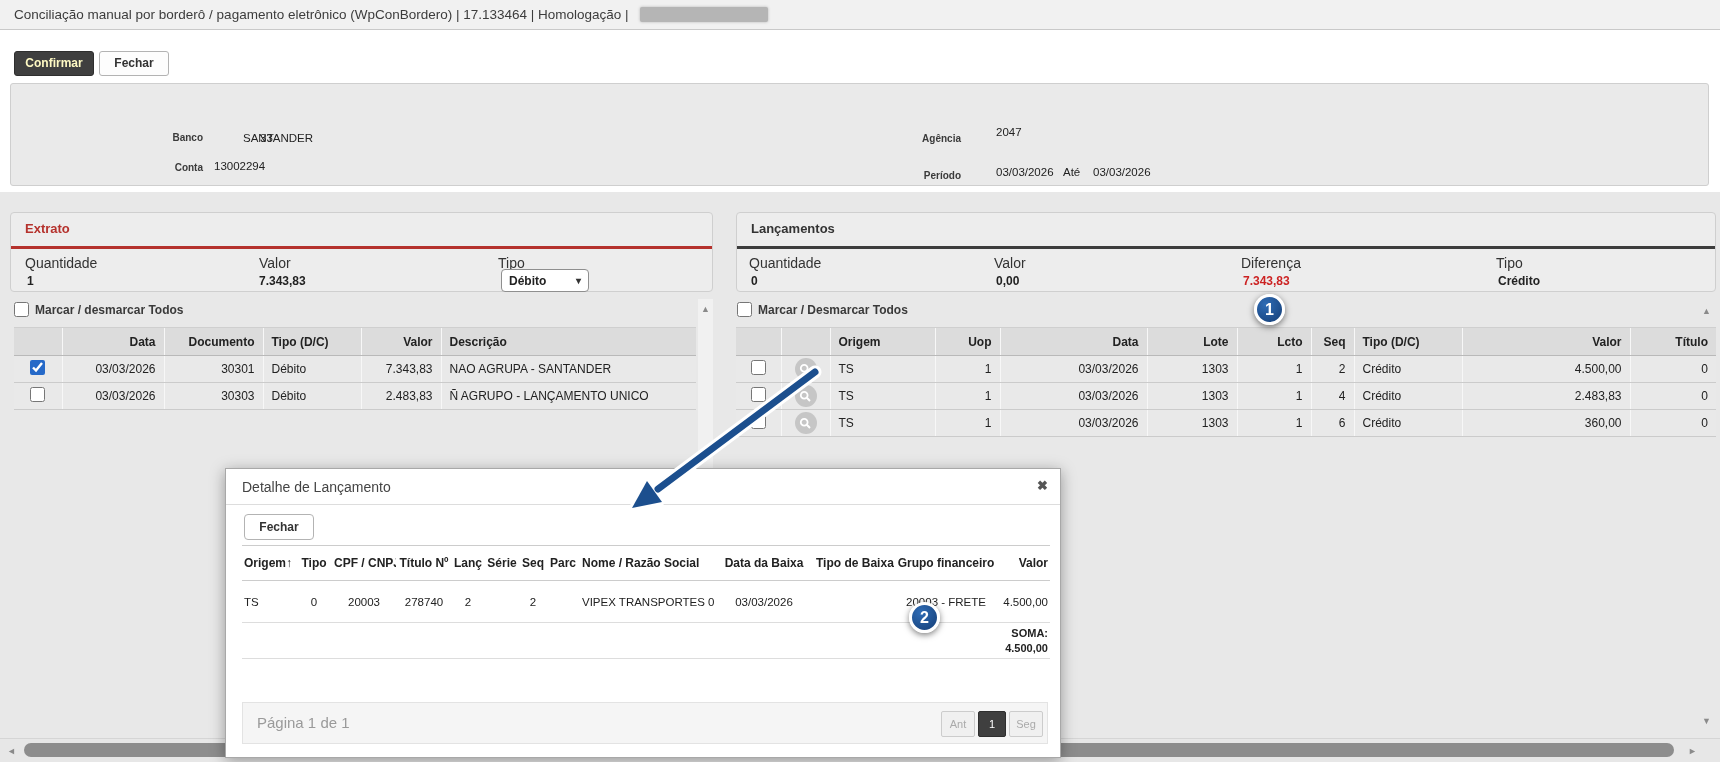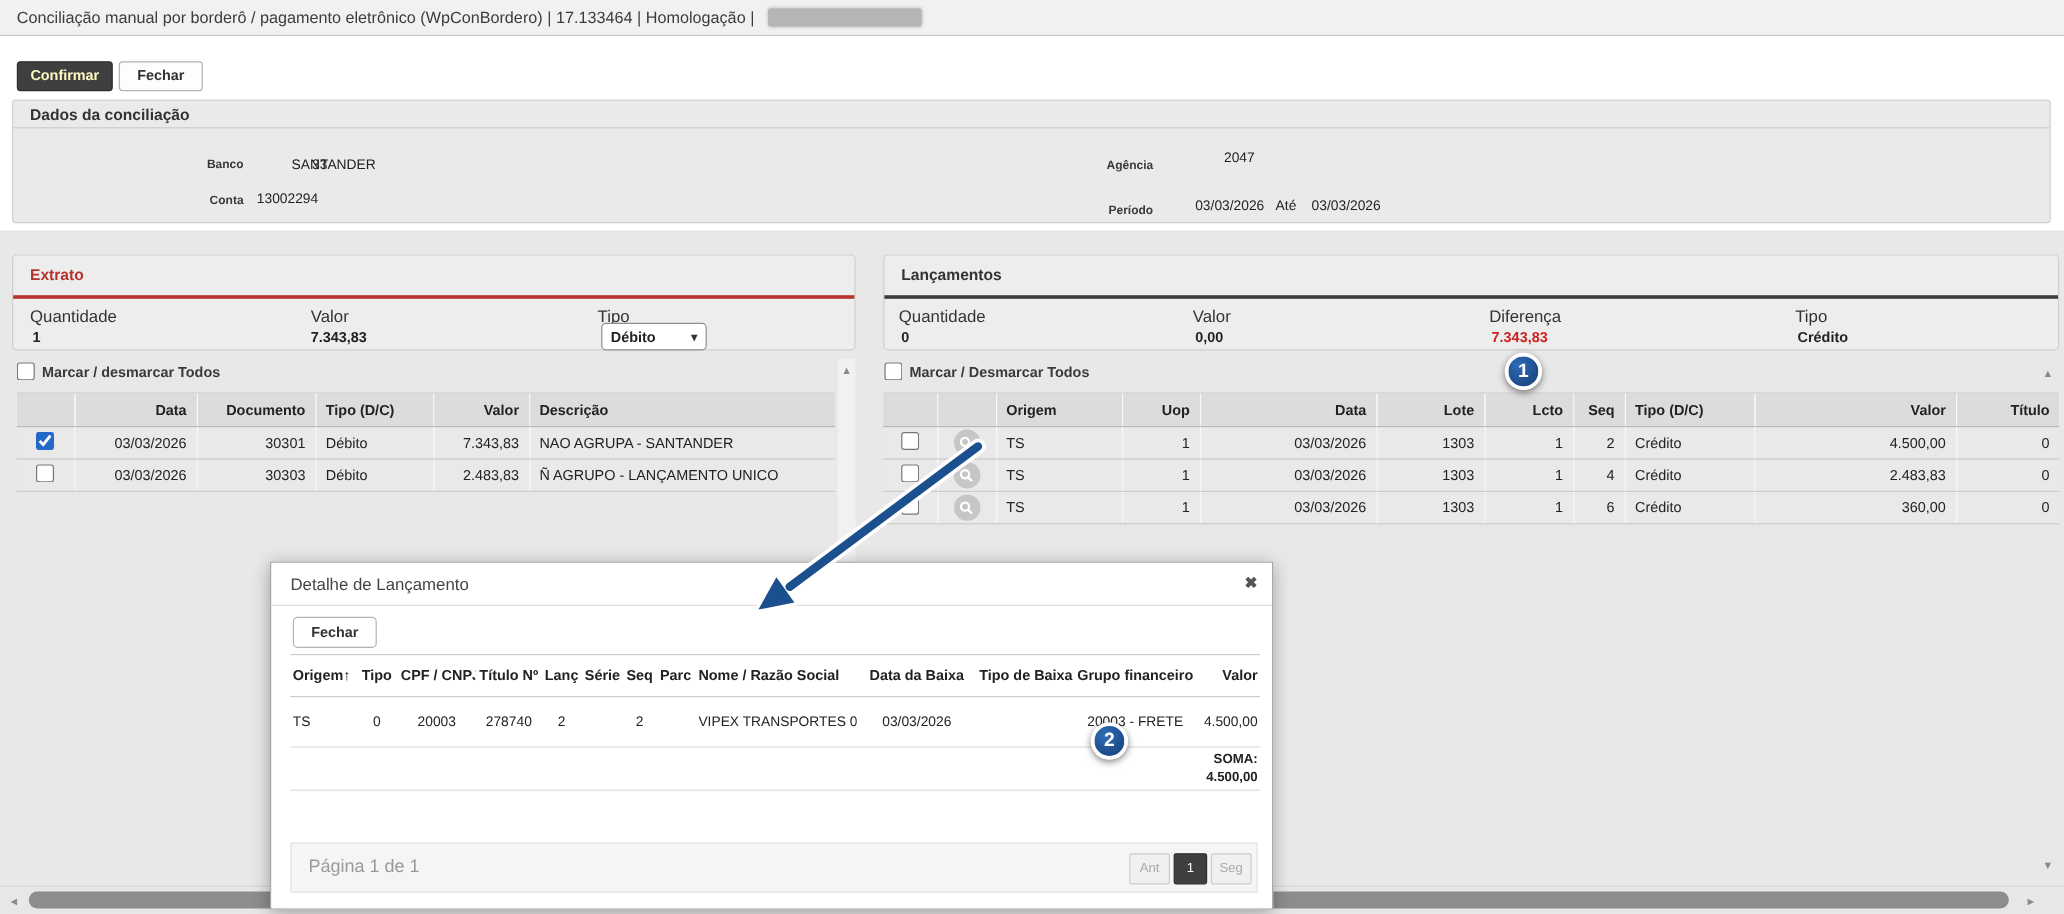--- a/index.html
+++ b/index.html
@@ -106,28 +106,27 @@
 
   <div class="titlebar">
     <span>Conciliação manual por borderô / pagamento eletrônico (WpConBordero) | 17.133464 | Homologação |</span>
     <span class="redacted"></span>
   </div>
 
   <button class="btn btn-dark">Confirmar</button>
   <button class="btn btn-light">Fechar</button>
 
   <div class="dados">
-    <div class="dados-hd">Dados da conciliação</div>
     <div class="fld-lab" style="left:112px;top:48px;width:80px;">Banco</div>
     <div class="fld-val" style="left:203px;top:48px;margin-left:46px;">33</div>
     <div class="fld-val" style="left:232px;top:48px;">SANTANDER</div>
     <div class="fld-lab" style="left:112px;top:78px;width:80px;">Conta</div>
     <div class="fld-val" style="left:203px;top:76px;">13002294</div>
     <div class="fld-lab" style="left:870px;top:49px;width:80px;">Agência</div>
-    <div class="fld-val" style="left:1009px;top:42px;">2047</div>
+    <div class="fld-val" style="left:985px;top:42px;">2047</div>
     <div class="fld-lab" style="left:870px;top:86px;width:80px;">Período</div>
     <div class="fld-val" style="left:985px;top:82px;">03/03/2026</div>
     <div class="fld-val" style="left:1052px;top:82px;">Até</div>
     <div class="fld-val" style="left:1082px;top:82px;">03/03/2026</div>
   </div>
 
   <div class="workspace"></div>
 
   <div class="statbox" style="left:10px;width:703px;">
     <div class="ptitle title-red">Extrato</div>

